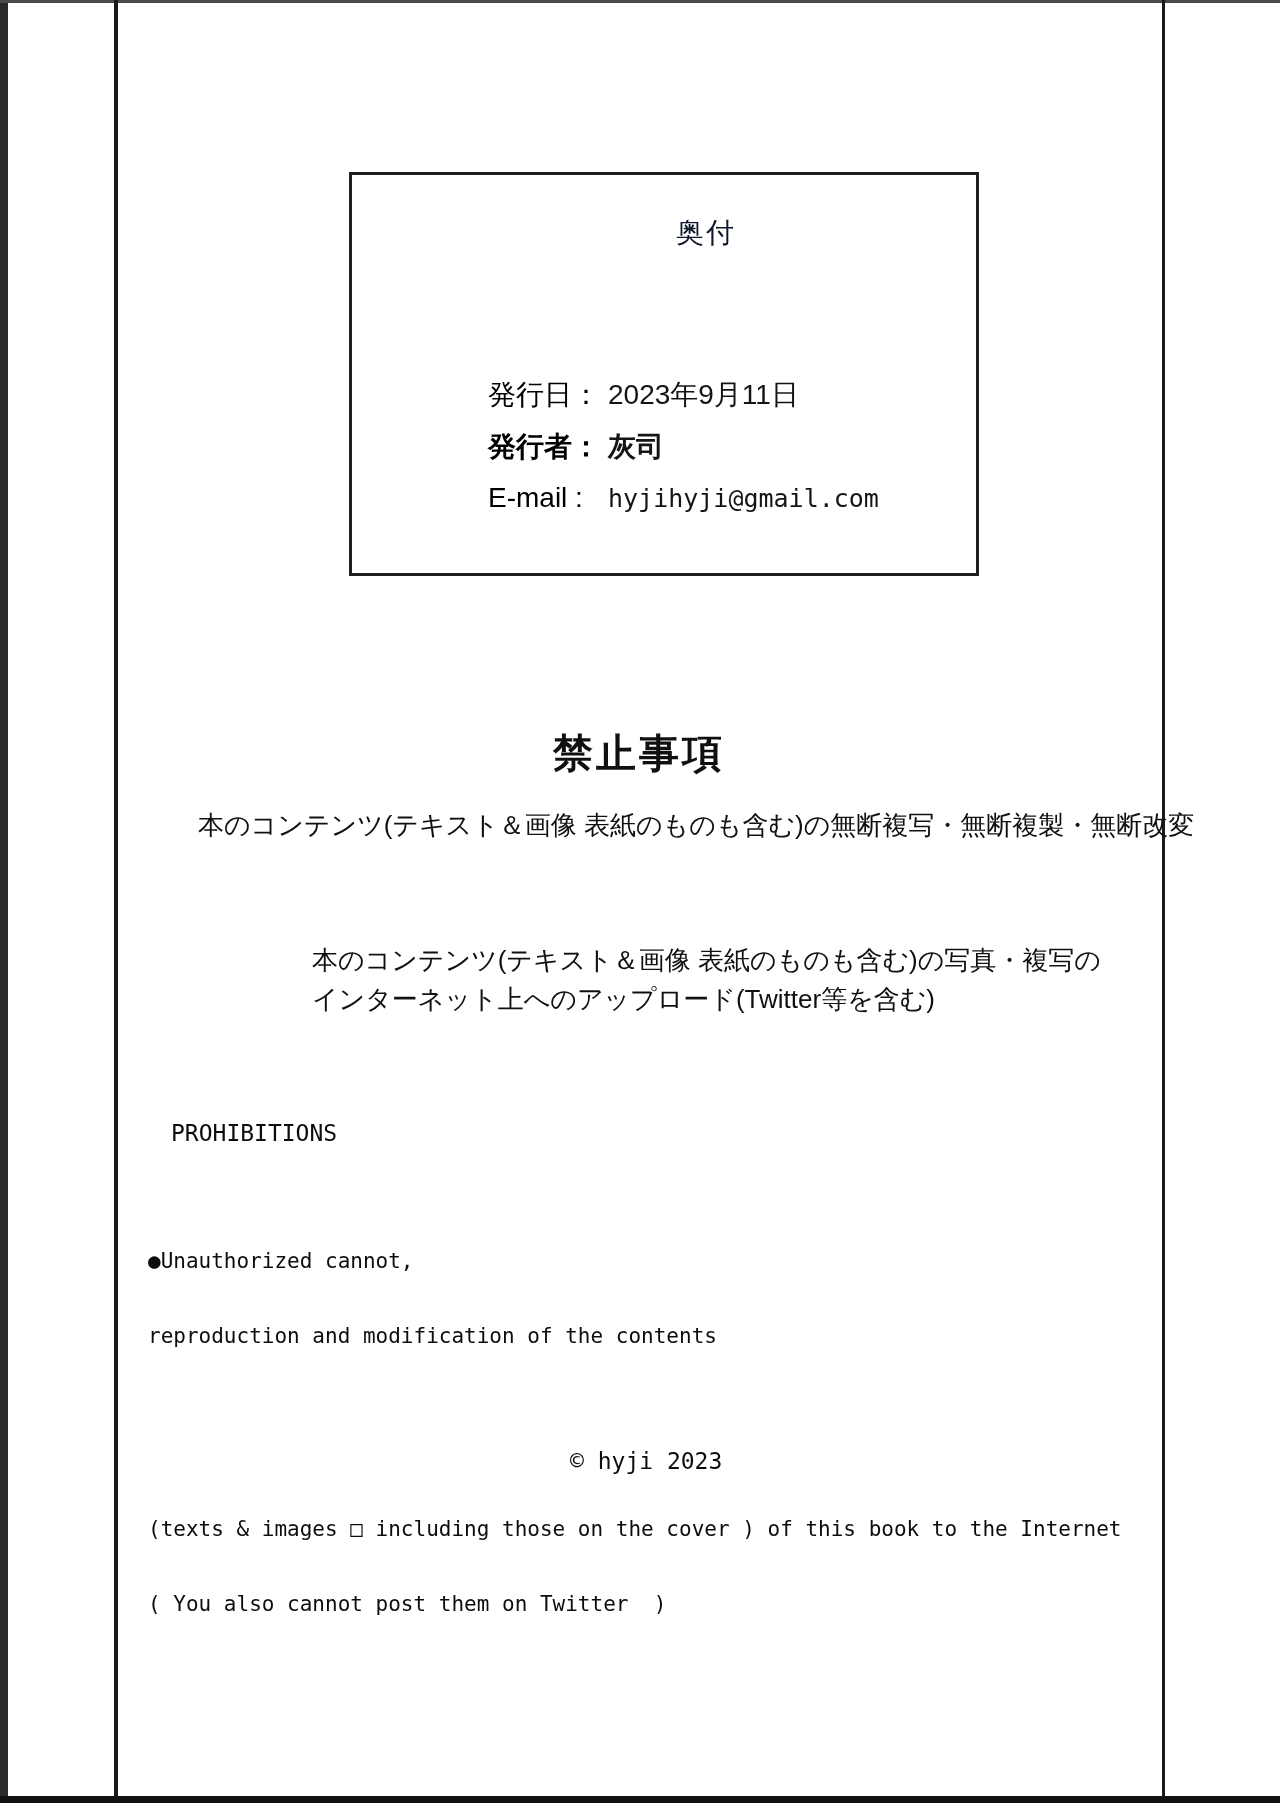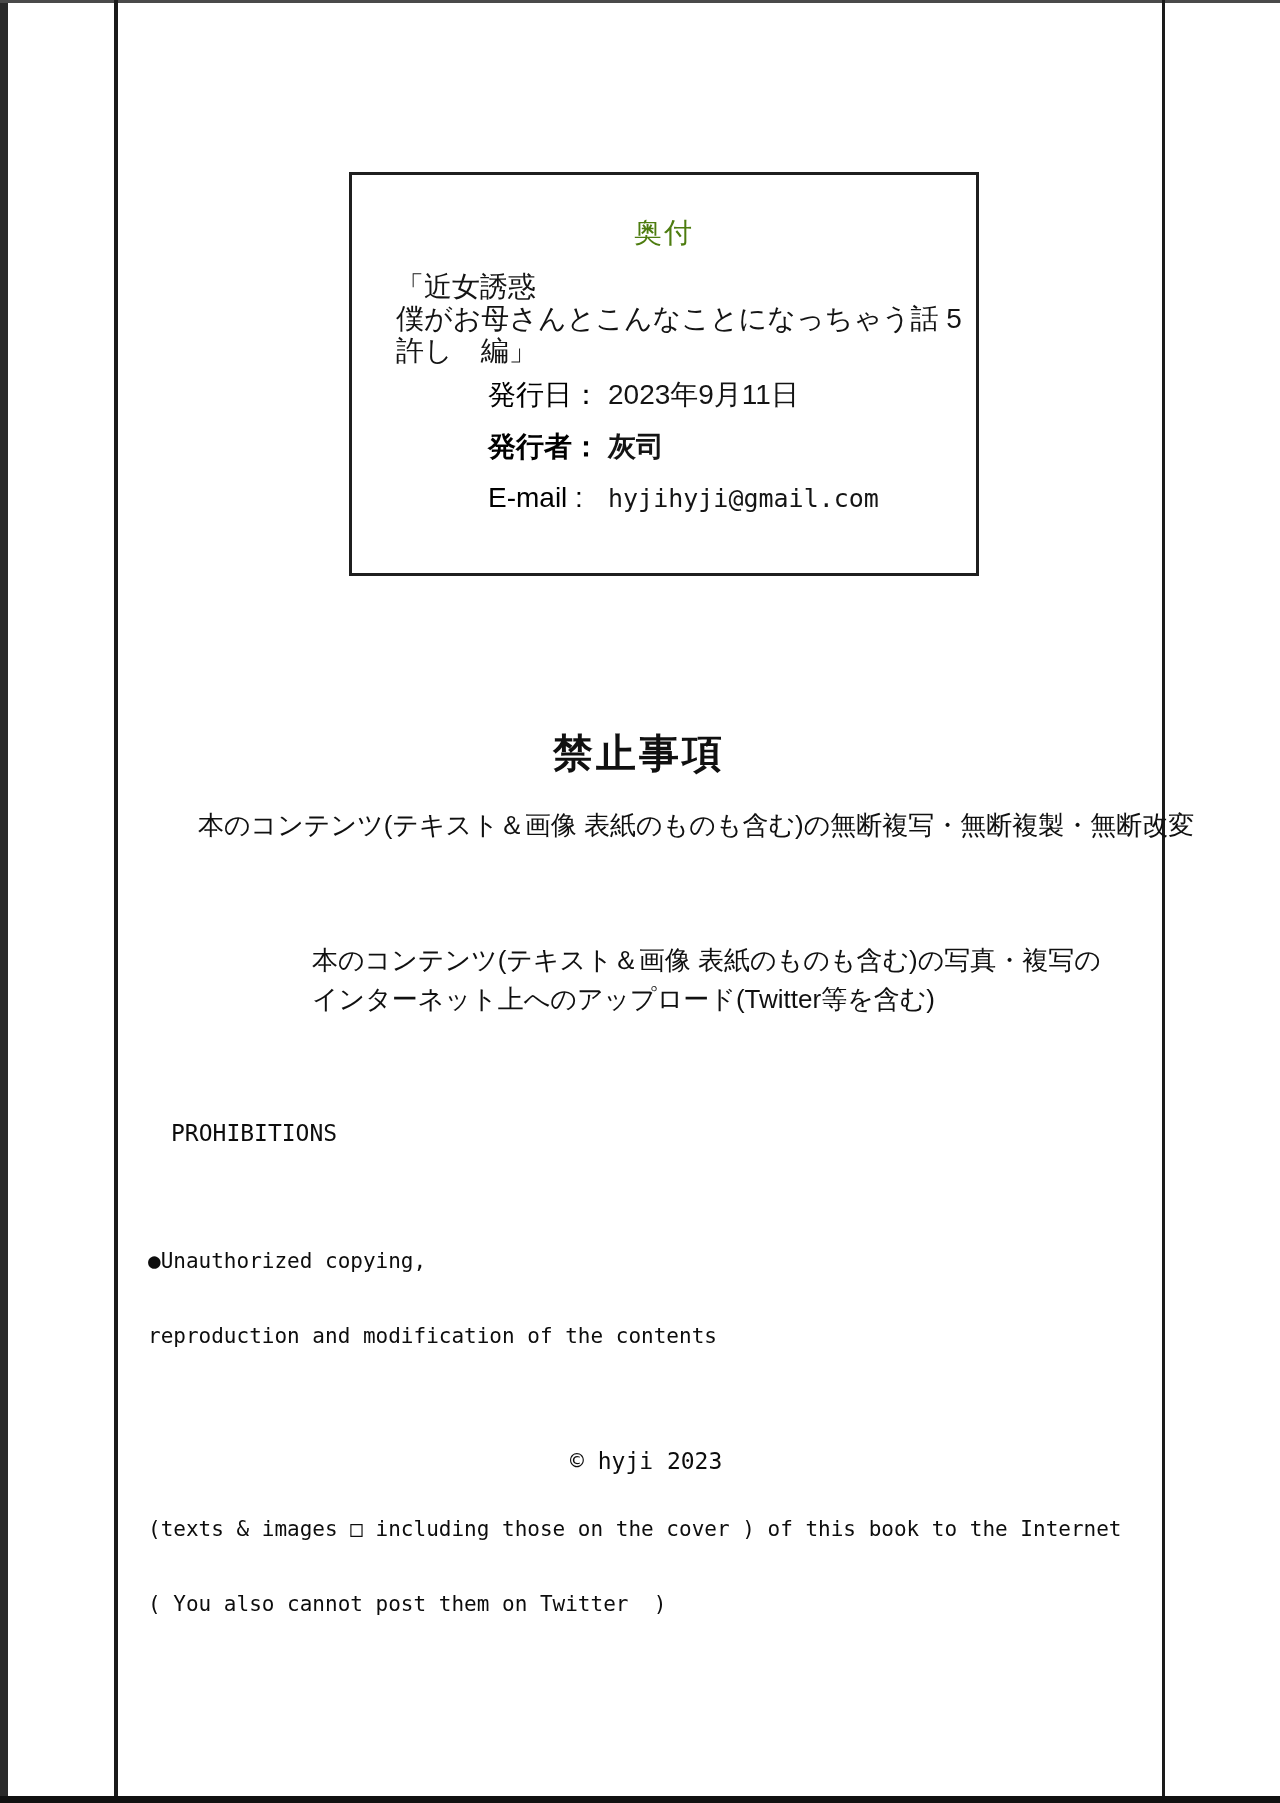--- a/index.html
+++ b/index.html
@@ -31,21 +31,22 @@
     border: 3px solid #1f1f1f;
     background: #ffffff;
   }
   #colophon-heading {
     position: absolute;
     left: 0; top: 39px;
     width: 100%;
     text-align: center;
     font-size: 28px;
     letter-spacing: 2px;
-    color: #4d7c0f;
+    color: #0f172a;
+    padding-left: 42px;
   }
   #colophon-title {
     position: absolute;
     left: 44px; top: 96px;
     font-size: 28px;
     line-height: 32px;
     white-space: pre;
     color: #141414;
   }
   .pub-row { position: absolute; left: 0; width: 100%; height: 30px; }
@@ -127,21 +128,20 @@
 
   <div id="top-line" class="hline"></div>
   <div id="left-line" class="vline"></div>
   <div id="right-line" class="vline"></div>
   <div id="right-edge"></div>
   <div id="bottom-line" class="hline"></div>
 
   <div id="colophon-box">
     <div id="colophon-heading">奥付</div>
 
-    <div id="colophon-title"><span>「近女誘惑</span><br><span>僕がお母さんとこんなことになっちゃう話 5</span><br><span>許し　編」</span></div>
 
     <div class="pub-row" id="row-date">
       <span class="pub-label">発行日：</span>
       <span class="pub-value">2023年9月11日</span>
     </div>
 
     <div class="pub-row" id="row-author">
       <span class="pub-label">発行者：</span>
       <span class="pub-value">灰司</span>
     </div>
@@ -154,21 +154,21 @@
 
   <div id="jp-para1">本のコンテンツ(テキスト＆画像 表紙のものも含む)の無断複写・無断複製・無断改変</div>
 
   <div id="kinshi-heading">禁止事項</div>
 
   <div id="jp-para2"><span>本のコンテンツ(テキスト＆画像 表紙のものも含む)の写真・複写の</span><br><span>インターネット上へのアップロード(Twitter等を含む)</span></div>
 
   <div id="en-block">
     <span id="en-heading">PROHIBITIONS</span>
 
-    <span class="en-line">●Unauthorized copying,</span>
+    <span class="en-line">●Unauthorized cannot,</span>
     <span class="en-line">reproduction and modification of the contents</span>
 
     <span class="en-gap"></span>
 
     <span class="en-line">(texts &amp; images □ including those on the cover ) of this book to the Internet</span>
     <span class="en-line">( You also cannot post them on Twitter  )</span>
   </div>
 
   <div id="copyright">© hyji 2023</div>
 

